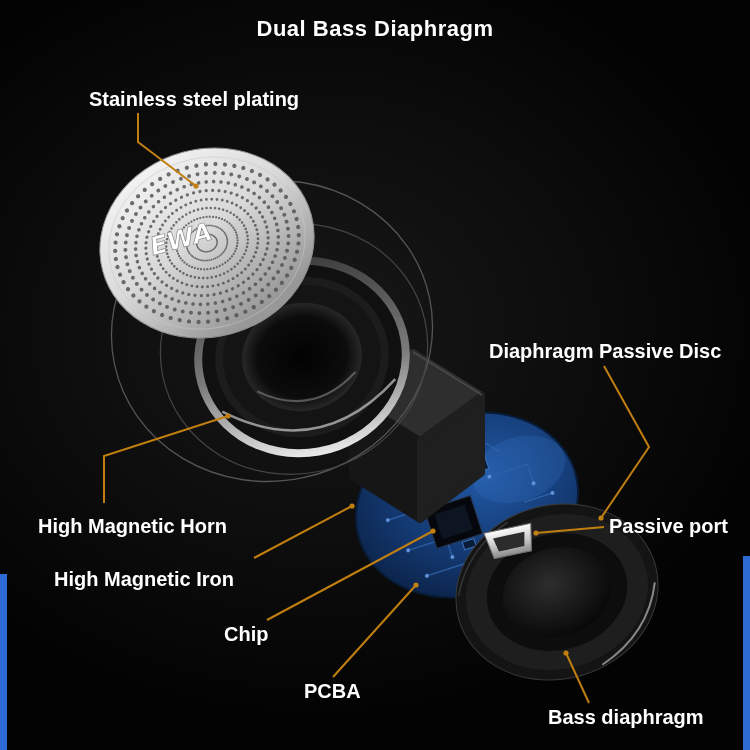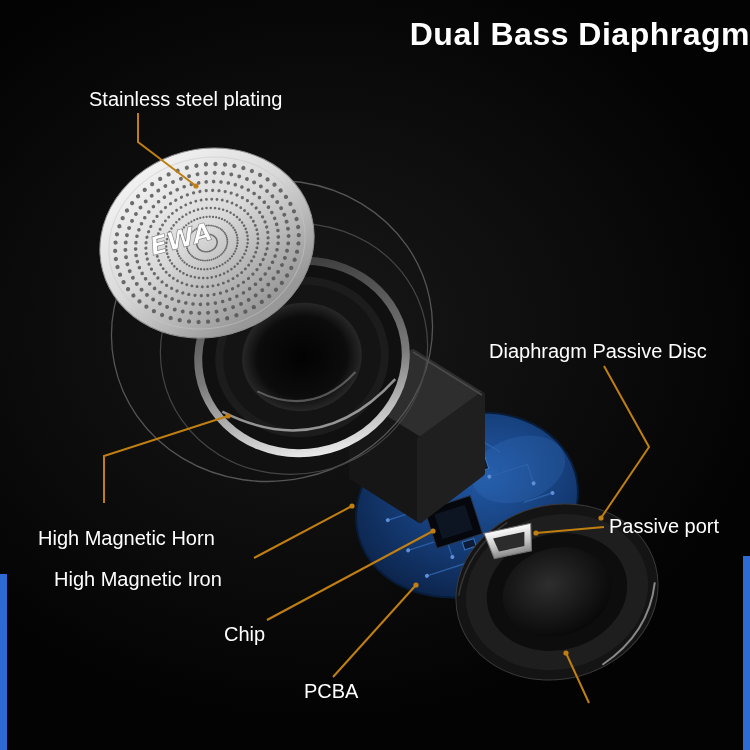--- a/index.html
+++ b/index.html
@@ -7,26 +7,26 @@
     width:750px;height:750px;overflow:hidden;position:relative;
     background:#050505;
     font-family:"Liberation Sans",sans-serif;
   }
   .stage{
     position:absolute;inset:0;width:750px;height:750px;
     background:radial-gradient(ellipse 62% 52% at 42% 44%, #181818 0%, #0d0d0d 55%, #030303 100%);
   }
   svg.scene{position:absolute;left:0;top:0;}
   .title{
-    position:absolute;top:16px;left:0;width:100%;text-align:right;
-    color:#ffffff;font-size:32px;font-weight:bold;letter-spacing:0.5px;
+    position:absolute;top:16px;left:0;width:100%;text-align:center;
+    color:#ffffff;font-size:22px;font-weight:bold;letter-spacing:0.5px;
   }
   .label{
     position:absolute;color:#ffffff;font-size:20px;line-height:21px;
-    white-space:nowrap;font-weight:400;
+    white-space:nowrap;font-weight:700;
   }
   .strip{position:absolute;width:7px;background:#2d6ad4;}
   .strip.left{left:0;top:574px;height:176px;}
   .strip.right{right:0;top:556px;height:194px;}
 </style>
 </head>
 <body>
 
 <div class="stage">
 
@@ -711,21 +711,22 @@
         <circle cx="536" cy="533" r="2.6"></circle>
         <circle cx="566" cy="653" r="2.6"></circle>
       </g>
     </g>
   </svg>
 
   <div class="title">Dual Bass Diaphragm</div>
 
   <div class="label" style="left:89px;top:89px">Stainless steel plating</div>
   <div class="label" style="left:489px;top:341px">Diaphragm Passive Disc</div>
-  <div class="label" style="left:38px;top:528px">High Magnetic Horn</div>
+  <div class="label" style="left:38px;top:516px">High Magnetic Horn</div>
   <div class="label" style="left:54px;top:569px">High Magnetic Iron</div>
   <div class="label" style="left:224px;top:624px">Chip</div>
   <div class="label" style="left:609px;top:516px">Passive port</div>
   <div class="label" style="left:304px;top:681px">PCBA</div>
+  <div class="label" style="left:548px;top:707px">Bass diaphragm</div>
 
   <div class="strip left"></div>
   <div class="strip right"></div>
 </div>
 
 </body></html>

